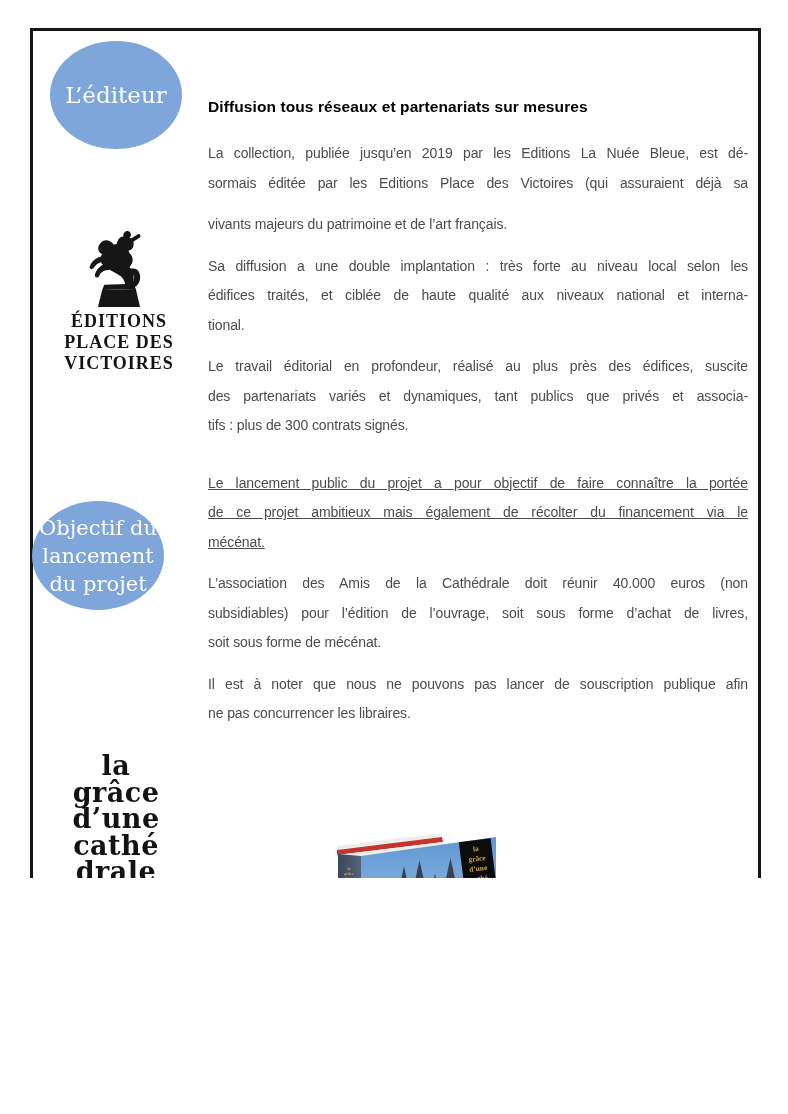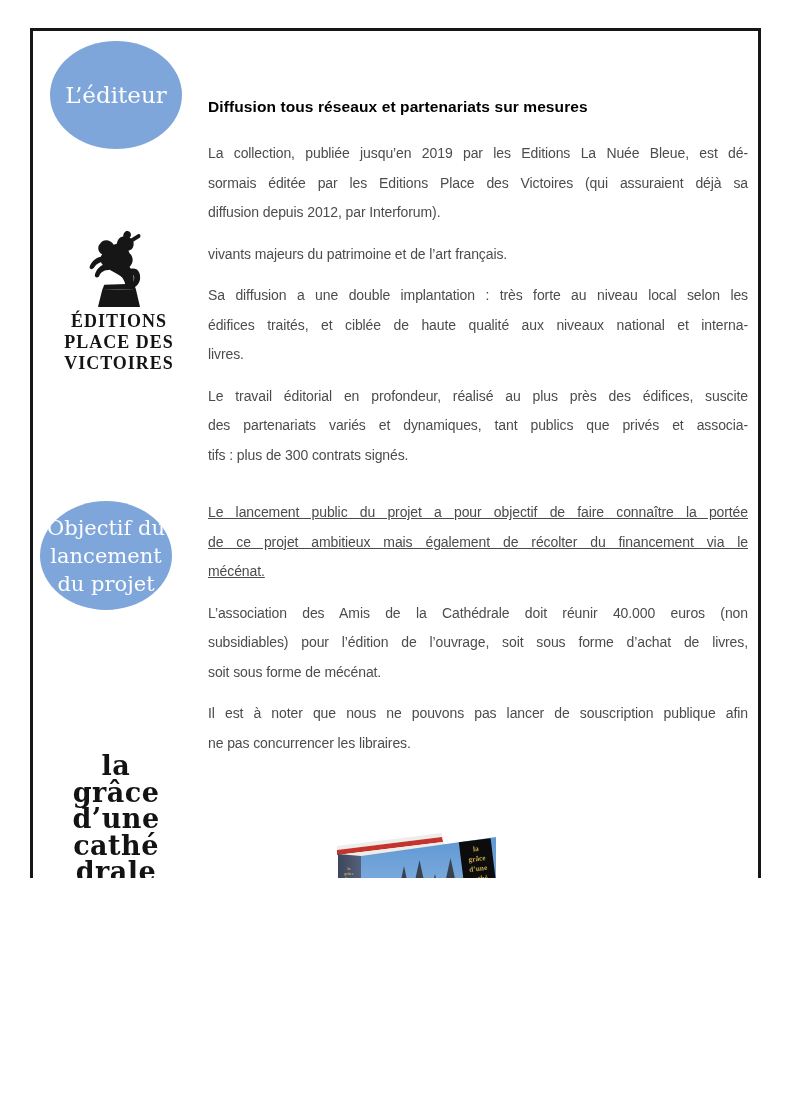--- a/index.html
+++ b/index.html
@@ -6,21 +6,21 @@
   .sheet{position:relative;width:788px;height:878px;background:#ffffff;overflow:hidden;
          font-family:"Liberation Sans",sans-serif;}
   .page-border{position:absolute;left:30px;top:28px;width:725px;height:1056px;
                border:3.5px solid #161616;}
 
   
   .badge{position:absolute;background:#7ea6da;border-radius:50%;
          display:flex;align-items:center;justify-content:center;text-align:center;
          font-family:"DejaVu Serif",serif;color:#fdfdfd;}
   .badge-editor{left:50px;top:41px;width:132px;height:108px;font-size:23px;}
-  .badge-objective{left:40px;top:501px;width:132px;height:109px;font-size:21px;
+  .badge-objective{left:32px;top:501px;width:132px;height:109px;font-size:21px;
                    line-height:28px;white-space:pre-line;}
 
   .victoires-logo{position:absolute;left:46px;top:227px;width:146px;text-align:center;}
   .victoires-logo svg{display:block;margin:0 auto;}
   .victoires-caption{margin-top:2px;font-family:"Liberation Serif",serif;font-weight:600;
                      font-size:18px;line-height:21px;letter-spacing:1px;color:#141414;
                      white-space:pre-line;}
 
   .grace-logo{position:absolute;left:46px;top:753px;width:140px;text-align:center;
               font-family:"DejaVu Serif",serif;font-weight:bold;font-size:27px;
@@ -85,29 +85,28 @@
 d’une
 cathé
 drale</div>
 
   <div class="text-column">
     <div class="heading">Diffusion tous réseaux et partenariats sur mesures</div>
     <div id="paragraphs">
         <div class="para">
           <div class="line">La collection, publiée jusqu’en 2019 par les Editions La Nuée Bleue, est dé-</div>
           <div class="line">sormais éditée par les Editions Place des Victoires (qui assuraient déjà sa</div>
-          <div class="line last">diffusion depuis 2012, par Interforum).</div>
         </div>
         <div class="para">
           <div class="line last">vivants majeurs du patrimoine et de l’art français.</div>
         </div>
         <div class="para">
           <div class="line">Sa diffusion a une double implantation : très forte au niveau local selon les</div>
           <div class="line">édifices traités, et ciblée de haute qualité aux niveaux national et interna-</div>
-          <div class="line last">livres.</div>
+          <div class="line last">tional.</div>
         </div>
         <div class="para">
           <div class="line">Le travail éditorial en profondeur, réalisé au plus près des édifices, suscite</div>
           <div class="line">des partenariats variés et dynamiques, tant publics que privés et associa-</div>
           <div class="line last">tifs : plus de 300 contrats signés.</div>
         </div>
         <div class="para section-break">
           <div class="line">Le lancement public du projet a pour objectif de faire connaître la portée</div>
           <div class="line">de ce projet ambitieux mais également de récolter du financement via le</div>
           <div class="line last">mécénat.</div>

